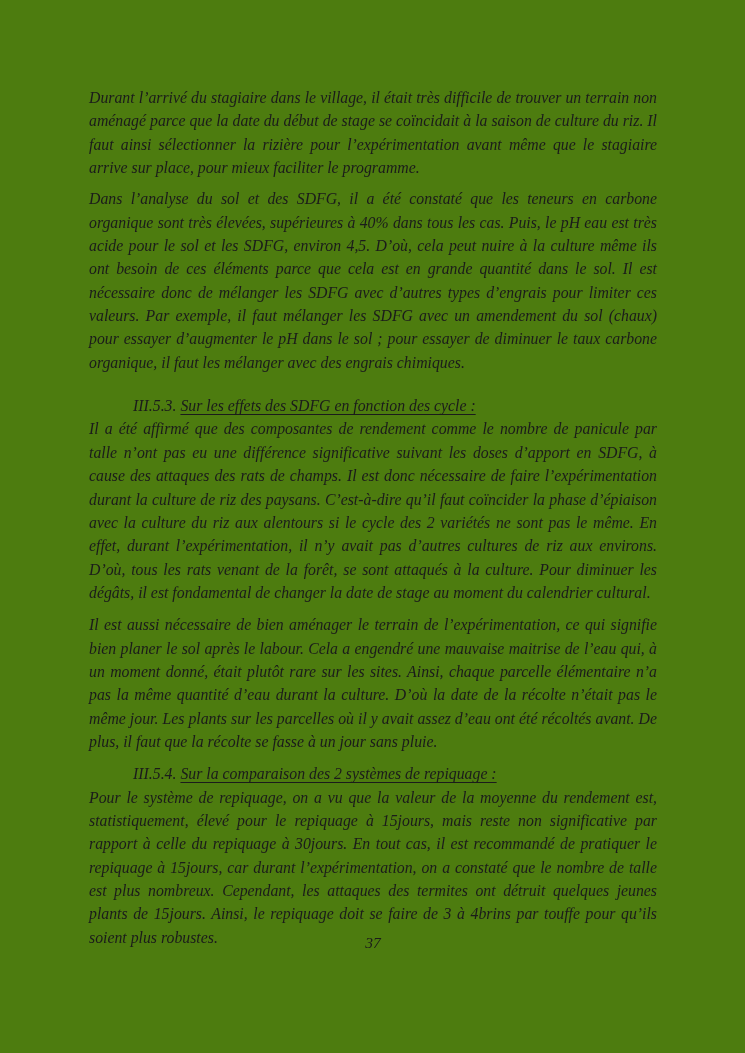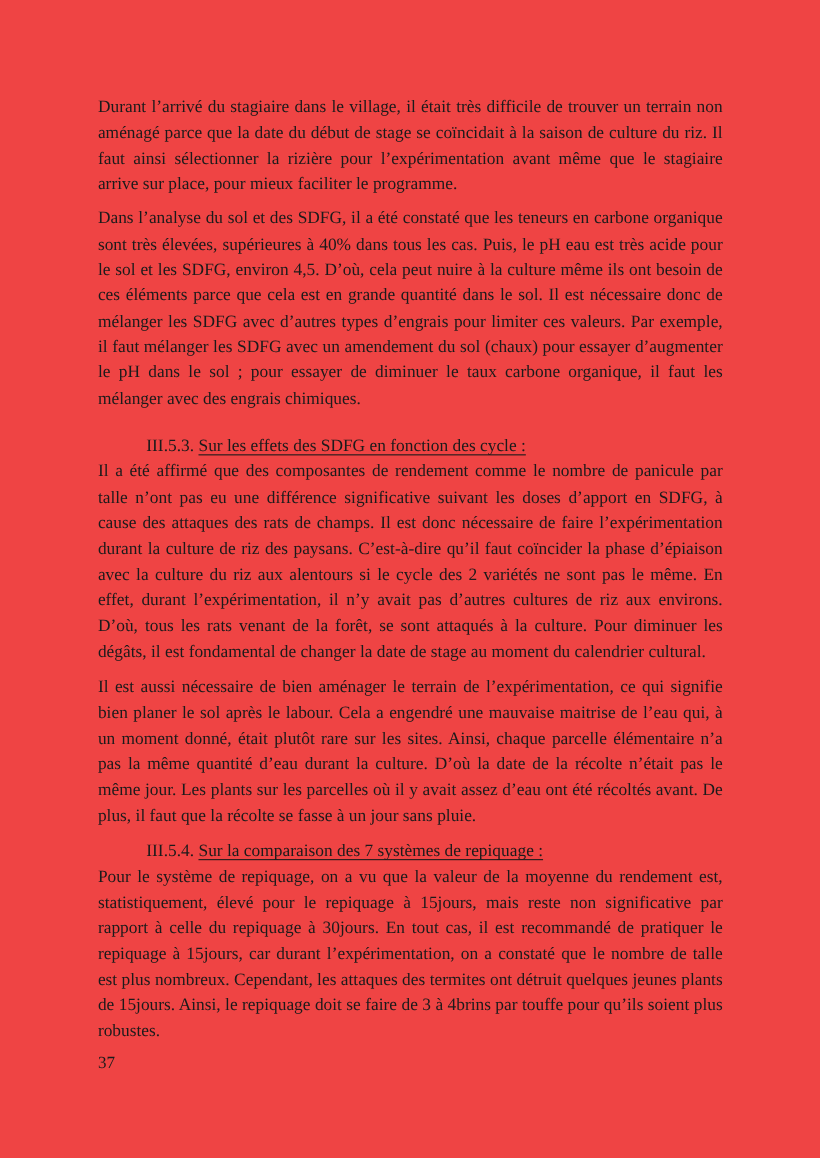--- a/index.html
+++ b/index.html
@@ -11,21 +11,22 @@
     height: 1053px;
     position: relative;
     background: #ffffff;
     overflow: hidden;
     font-family: "Liberation Serif", "DejaVu Serif", serif;
     color: #1b1b1b;
   }
   .page {
     position: absolute;
     inset: 0;
-    background: #ef4444;
+    background: #4d7c0f;
+    font-style: italic;
   }
   .content {
     position: absolute;
     left: 89px;
     top: 86px;
     width: 568px;
     font-size: 15.8px;
     line-height: 23.35px;
     text-align: justify;
   }
@@ -45,23 +46,23 @@
   .heading .num {
     padding-right: 4px;
   }
   .heading .title {
     text-decoration: underline;
     text-underline-offset: 3px;
   }
   .footer {
     position: absolute;
     left: 89px;
-    top: 955px;
+    top: 931px;
     width: 568px;
-    text-align: left;
+    text-align: center;
     font-size: 15.5px;
     line-height: 23px;
   }
 </style>
 </head>
 <body>
 
 <div class="page">
 
   <article class="content">
@@ -70,21 +71,21 @@
 
 
     <p class="para mb5">Dans l’analyse du sol et des SDFG, il a été constaté que les teneurs en carbone organique sont très élevées, supérieures à 40% dans tous les cas. Puis, le pH eau est très acide pour le sol et les SDFG, environ 4,5. D’où, cela peut nuire à la culture même ils ont besoin de ces éléments parce que cela est en grande quantité dans le sol. Il est nécessaire donc de mélanger les SDFG avec d’autres types d’engrais pour limiter ces valeurs. Par exemple, il faut mélanger les SDFG avec un amendement du sol (chaux) pour essayer d’augmenter le pH dans le sol ; pour essayer de diminuer le taux carbone organique, il faut les mélanger avec des engrais chimiques.</p>
 
     <p class="heading"><span class="num">III.5.3.</span><span class="title">Sur les effets des SDFG en fonction des cycle :</span><span></span></p>
 
     <p class="para mb9">Il a été affirmé que des composantes de rendement comme le nombre de panicule par talle n’ont pas eu une différence significative suivant les doses d’apport en SDFG, à cause des attaques des rats de champs. Il est donc nécessaire de faire l’expérimentation durant la culture de riz des paysans. C’est-à-dire qu’il faut coïncider la phase d’épiaison avec la culture du riz aux alentours si le cycle des 2 variétés ne sont pas le même. En effet, durant l’expérimentation, il n’y avait pas d’autres cultures de riz aux environs. D’où, tous les rats venant de la forêt, se sont attaqués à la culture. Pour diminuer les dégâts, il est fondamental de changer la date de stage au moment du calendrier cultural.</p>
 
     <p class="para mb9">Il est aussi nécessaire de bien aménager le terrain de l’expérimentation, ce qui signifie bien planer le sol après le labour. Cela a engendré une mauvaise maitrise de l’eau qui, à un moment donné, était plutôt rare sur les sites. Ainsi, chaque parcelle élémentaire n’a pas la même quantité d’eau durant la culture. D’où la date de la récolte n’était pas le même jour. Les plants sur les parcelles où il y avait assez d’eau ont été récoltés avant. De plus, il faut que la récolte se fasse à un jour sans pluie.</p>
 
-    <p class="heading"><span class="num">III.5.4.</span><span class="title">Sur la comparaison des 7 systèmes de repiquage :</span><span></span></p>
+    <p class="heading"><span class="num">III.5.4.</span><span class="title">Sur la comparaison des 2 systèmes de repiquage :</span><span></span></p>
 
     <p class="para">Pour le système de repiquage, on a vu que la valeur de la moyenne du rendement est, statistiquement, élevé pour le repiquage à 15jours, mais reste non significative par rapport à celle du repiquage à 30jours. En tout cas, il est recommandé de pratiquer le repiquage à 15jours, car durant l’expérimentation, on a constaté que le nombre de talle est plus nombreux. Cependant, les attaques des termites ont détruit quelques jeunes plants de 15jours. Ainsi, le repiquage doit se faire de 3 à 4brins par touffe pour qu’ils soient plus robustes.</p>
 
   </article>
 
   <div class="footer">37</div>
 
 </div>
 
 </body></html>

